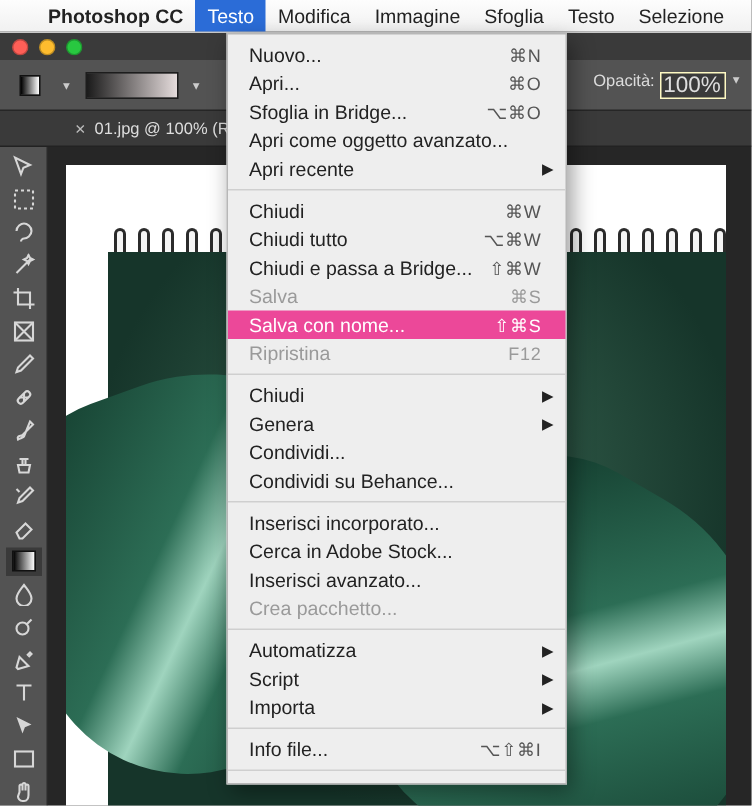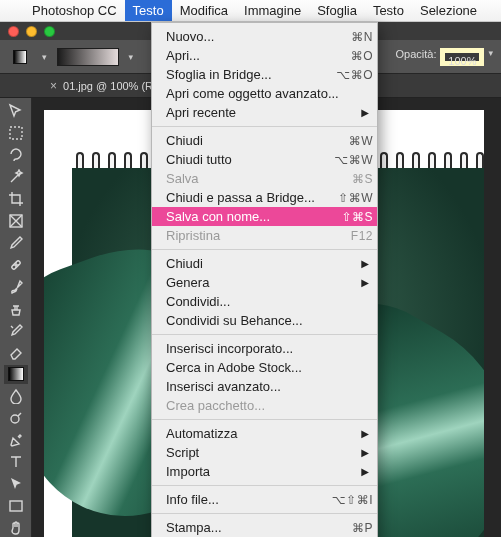--- a/index.html
+++ b/index.html
@@ -1,31 +1,31 @@
 <!DOCTYPE html>
 <html><head>
 <meta charset="utf-8">
 <style>
   * { margin: 0; padding: 0; box-sizing: border-box; font-family: -apple-system, "Helvetica Neue", Arial, sans-serif; }
   body { width: 501px; height: 537px; background: #535353; overflow: hidden; position: relative; }
 
   .menubar { height: 22px; background: linear-gradient(#fdfdfd,#f1f1f1); display: flex; align-items: center; font-size: 13px; color: #222; border-bottom: 1px solid #c8c8c8; }
   .menubar .apple { width: 24px; text-align: center; font-size: 14px; }
-  .menubar .appname { font-weight: 400; padding: 0 8px; }
+  .menubar .appname { font-weight: 700; padding: 0 8px; }
   .menubar .mitem { padding: 0 8px; height: 100%; display: flex; align-items: center; }
   .menubar .mitem.active { background: #2b6cd7; color: #fff; }
 
   .winbar { height: 18px; background: #3a3a3a; display: flex; align-items: center; gap: 7px; padding-left: 8px; }
   .tlight { width: 11px; height: 11px; border-radius: 50%; border: 1px solid rgba(0,0,0,0.25); }
 
   .optbar { height: 34px; background: #535353; display: flex; align-items: center; padding: 0 8px; gap: 10px; color: #ddd; font-size: 11px; border-bottom: 1px solid #262626; }
   .swatch { width: 62px; height: 18px; background: linear-gradient(to right,#1b1b1b,#e5dcdc); border: 1px solid #1d1d1d; }
   .chev { font-size: 9px; color: #ccc; }
   .optright { margin-left: auto; display: flex; align-items: flex-start; gap: 4px; }
-  .numfield { width: 44px; height: 18px; background: #3a3a3a; border: 5px solid #fef9c3; color: #ddd; font-size: 11px; text-align: right; padding-right: 3px; line-height: 16px; }
+  .numfield { width: 44px; height: 18px; background: #3a3a3a; border: 1px solid #fef9c3; color: #ddd; font-size: 15px; text-align: right; padding-right: 3px; line-height: 16px; }
 
   .tabbar { height: 24px; background: #3a3a3a; display: flex; align-items: center; padding-left: 50px; border-bottom: 1px solid #222; }
   .doctab { font-size: 11px; color: #ddd; display: flex; align-items: center; gap: 6px; }
   .tabclose { font-size: 12px; color: #bbb; }
 
   .workarea { position: absolute; top: 98px; left: 32px; right: 0; bottom: 0; background: #262626; }
   .canvaswrap { position: absolute; top: 0; left: 0; right: 0; bottom: 0; padding: 12px 0 0 12px; }
   .canvas { width: 440px; height: 440px; background: #fff; position: relative; overflow: hidden; }
   .photo { position: absolute; top: 58px; left: 28px; right: 0; bottom: 0; background: radial-gradient(circle at 50% 40%, #3b6a55, #16352a 70%); }
   .photo::before, .photo::after { content:""; position:absolute; width:260px; height:260px; border-radius:40% 60% 55% 45%; background: linear-gradient(135deg,#0e3024 0%, #2c6d55 40%, #9fd4be 50%, #2c6d55 60%, #0e3024 100%); }
@@ -35,21 +35,21 @@
   .spiral span { width: 10px; height: 20px; border: 2px solid #2b2b2b; border-bottom: none; border-radius: 6px 6px 0 0; background: #f5f5f5; }
 
   .toolbar { position: absolute; top: 98px; left: 0; width: 32px; bottom: 0; background: #535353; display: flex; flex-direction: column; align-items: center; padding-top: 4px; gap: 3px; border-right: 1px solid #2a2a2a; }
   .tool { width: 24px; height: 22px; color: #d7d7d7; display: flex; align-items: center; justify-content: center; }
   .tool.sel { background: #3a3a3a; color: #fff; }
   .tool svg { width: 16px; height: 16px; stroke: currentColor; fill: none; stroke-width: 1.4; }
   .tool.gradient { }
   .tool.gradient .gbox { width: 16px; height: 14px; background: linear-gradient(to right,#000,#fff); border: 1px solid #111; }
 
   .dropdown { position: absolute; top: 22px; left: 151px; width: 227px; background: #eeeeee; border: 1px solid #b7b7b7; box-shadow: 3px 5px 14px rgba(0,0,0,0.4); font-size: 13px; color: #222; padding: 4px 0; }
-  .dditem { height: 19px; display: flex; align-items: center; padding: 0 4px 0 14px; position: relative; white-space: nowrap; }
+  .dditem { height: 19px; display: flex; align-items: center; padding: 0 16px 0 14px; position: relative; white-space: nowrap; }
   .dditem .lbl { flex: 1; }
   .dditem .sc { font-size: 12px; color: #555; letter-spacing: 0.5px; }
   .dditem .arr { position: absolute; right: 8px; font-size: 10px; }
   .dditem.disabled, .dditem.disabled .sc { color: #9a9a9a; }
   .dditem.hover { background: #ec4899; color: #fff; }
   .dditem.hover .sc { color: #fff; }
   .ddsep { height: 1px; background: #cfcfcf; margin: 4px 0; }
 </style>
 </head>
 <body>
@@ -256,28 +256,28 @@
     </div>
     <div class="ddsep"></div>
     <div class="dditem">
       <span class="lbl">Chiudi</span>
       <span class="sc">⌘W</span>
     </div>
     <div class="dditem">
       <span class="lbl">Chiudi tutto</span>
       <span class="sc">⌥⌘W</span>
     </div>
+    <div class="dditem">
+      <span class="lbl">Chiudi e passa a Bridge...</span>
+      <span class="sc">⇧⌘W</span>
+    </div>
     <div class="dditem disabled">
       <span class="lbl">Salva</span>
       <span class="sc">⌘S</span>
     </div>
-    <div class="dditem">
-      <span class="lbl">Chiudi e passa a Bridge...</span>
-      <span class="sc">⇧⌘W</span>
-    </div>
     <div class="dditem hover">
       <span class="lbl">Salva con nome...</span>
       <span class="sc">⇧⌘S</span>
     </div>
     <div class="dditem disabled">
       <span class="lbl">Ripristina</span>
       <span class="sc">F12</span>
     </div>
     <div class="ddsep"></div>
     <div class="dditem">
@@ -319,17 +319,13 @@
     <div class="dditem">
       <span class="lbl">Importa</span>
       <span class="arr">▶</span>
     </div>
     <div class="ddsep"></div>
     <div class="dditem">
       <span class="lbl">Info file...</span>
       <span class="sc">⌥⇧⌘I</span>
     </div>
     <div class="ddsep"></div>
-    <div class="dditem">
-      <span class="lbl">Stampa...</span>
-      <span class="sc">⌘P</span>
-    </div>
   </div>
 
 </body></html>

